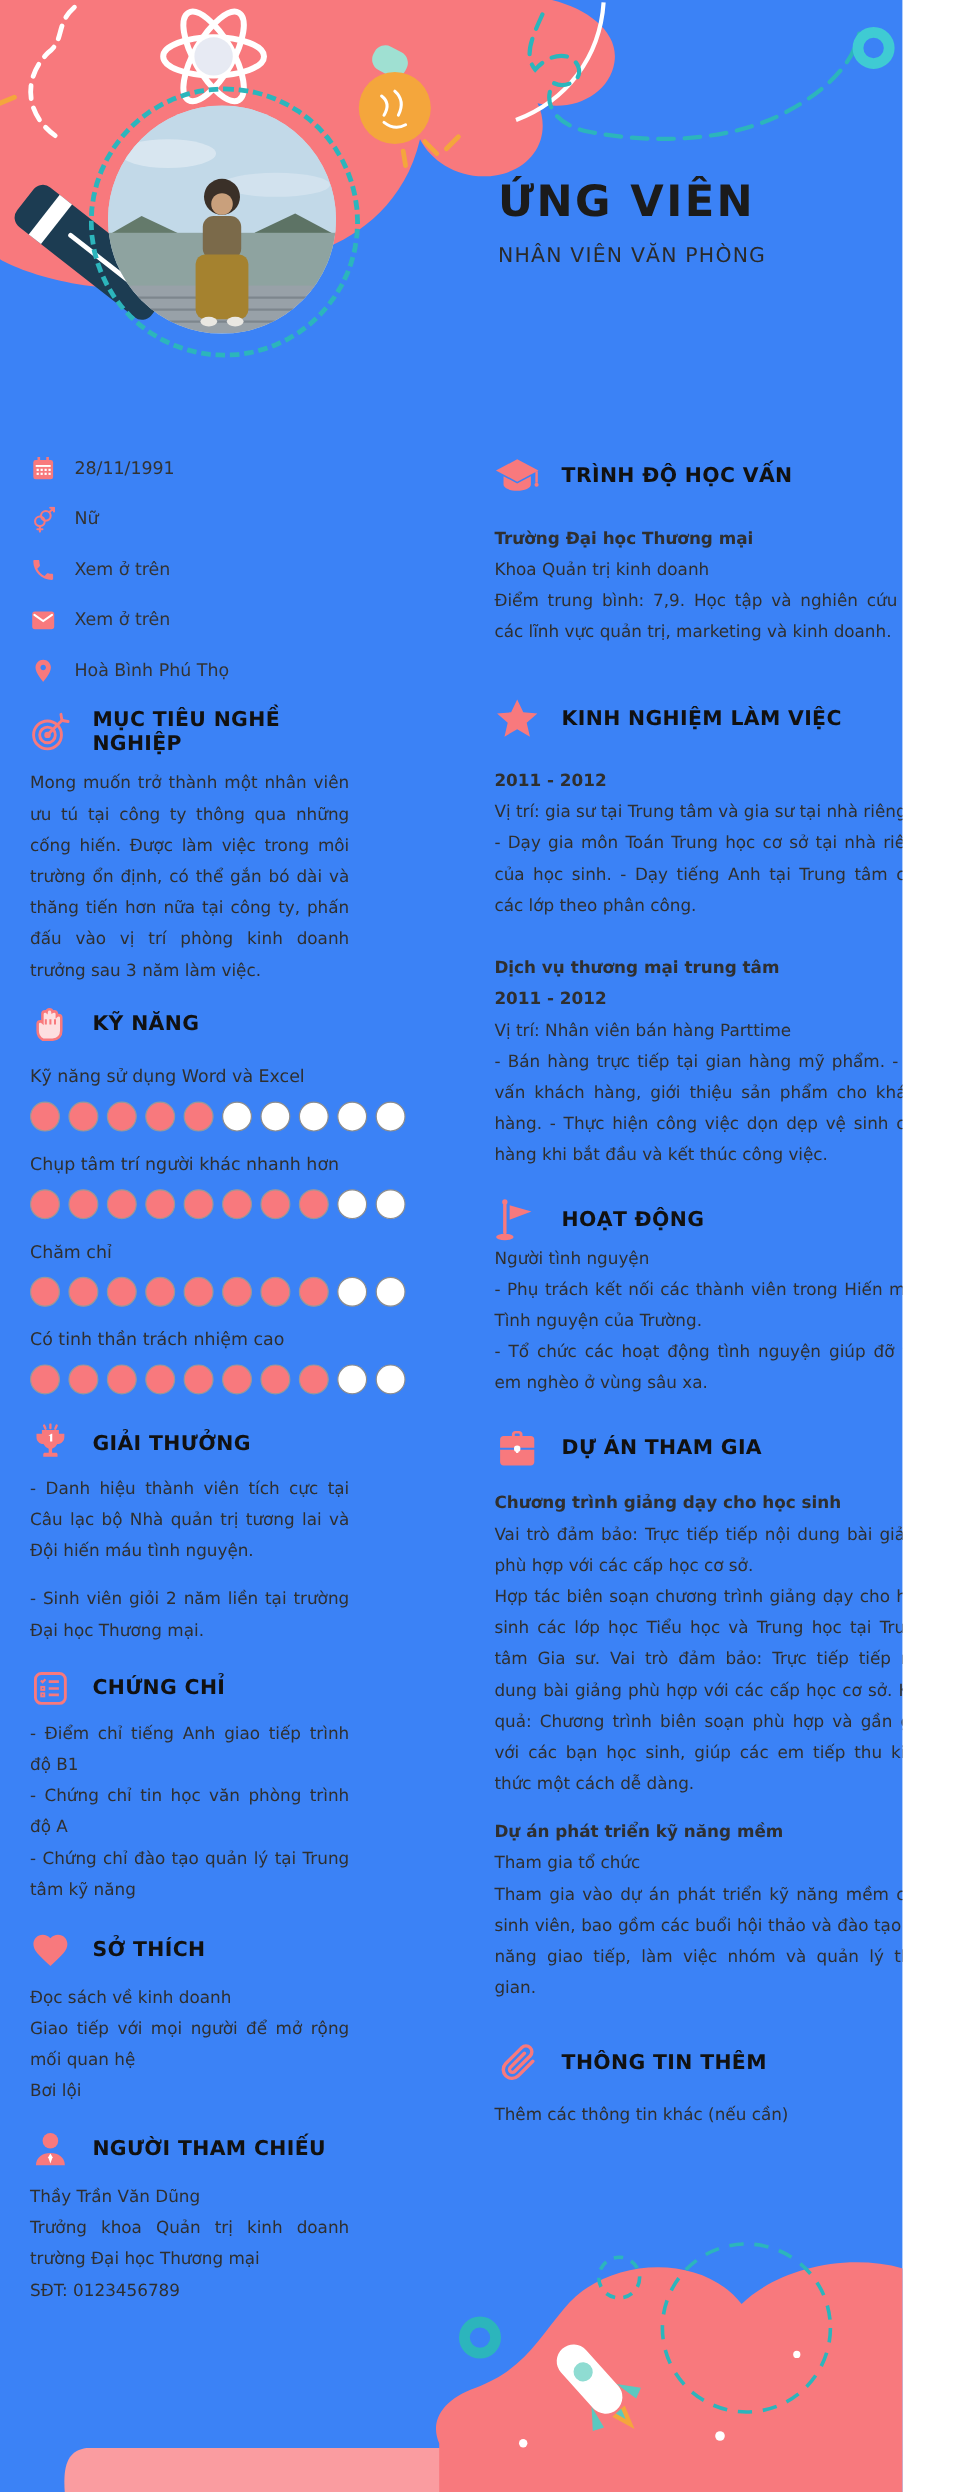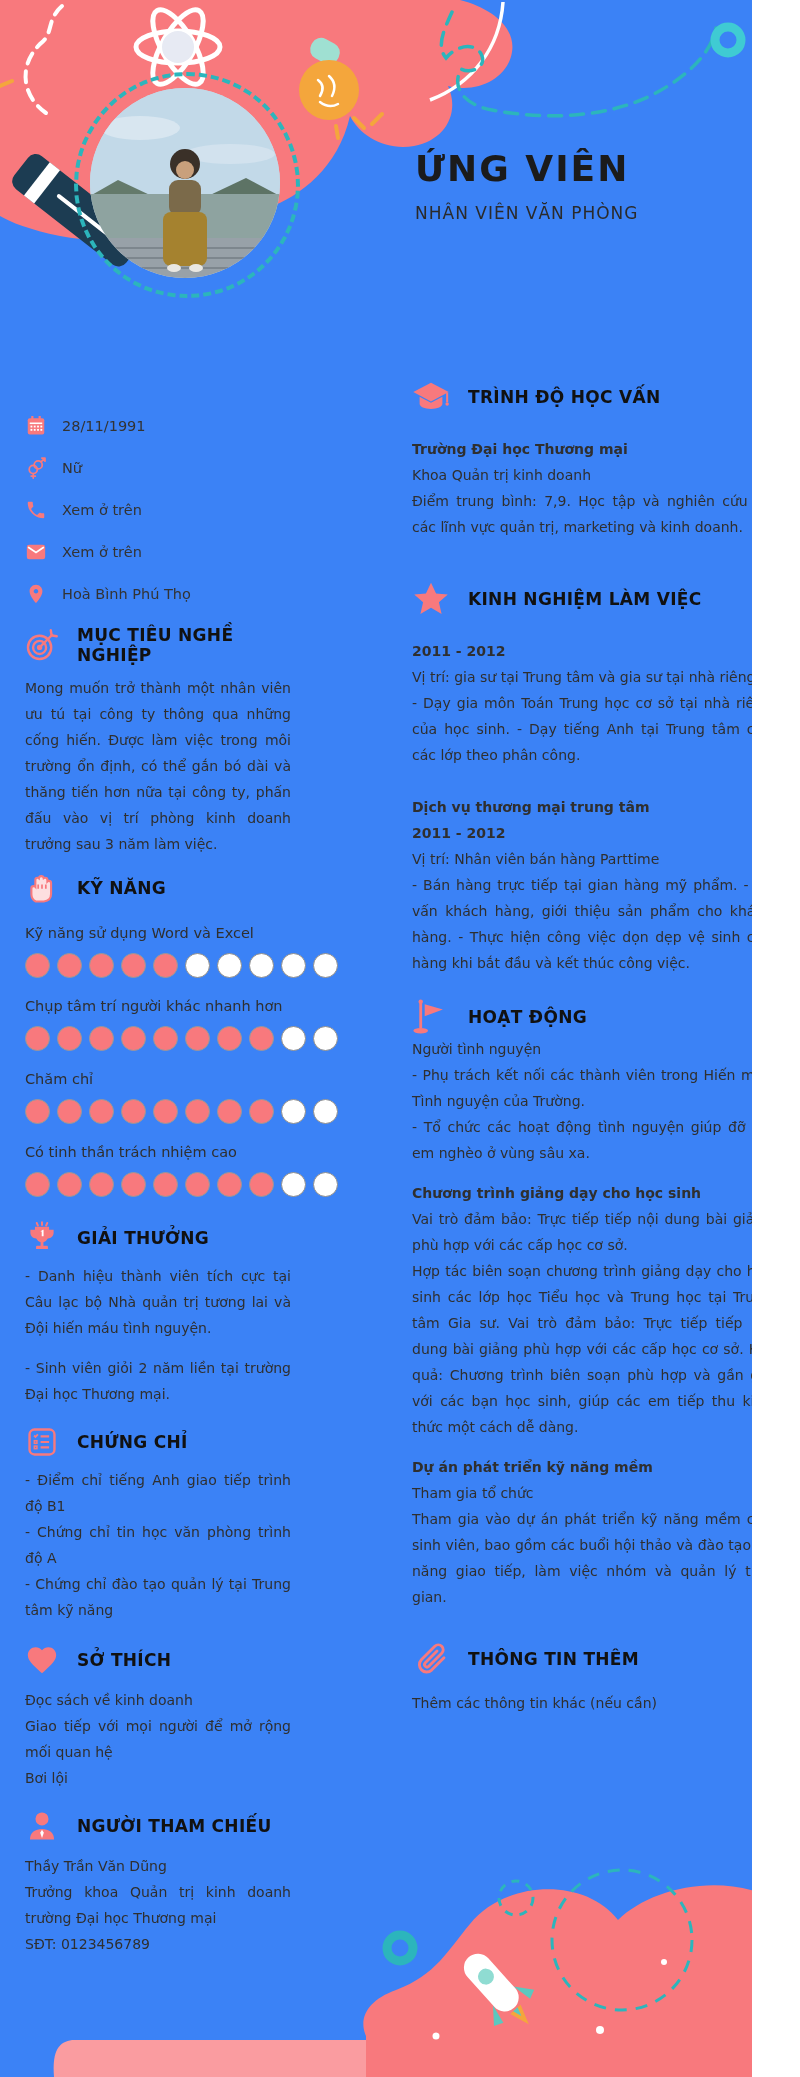--- a/index.html
+++ b/index.html
@@ -6,21 +6,21 @@
   .page{position:relative;width:752px;height:2077px;background:#3b82f6;overflow:hidden;
         font-family:"DejaVu Sans","Liberation Sans",sans-serif;color:#2f2f2f;}
   svg{display:block;}
   
   .photo-ring{position:absolute;left:74px;top:72px;width:218px;height:218px;border:4px dashed #2cb5bc;border-radius:50%;}
   .photo{position:absolute;left:90px;top:88px;width:190px;height:190px;border-radius:50%;overflow:hidden;background:#c8dbe8;}
   .headline{position:absolute;left:415px;top:148px;}
   .headline h1{margin:0;font-size:36px;font-weight:800;letter-spacing:2px;color:#1b1b1b;}
   .headline p{margin:14px 0 0 0;font-size:17px;letter-spacing:1px;color:#2a2a2a;}
   
-  .left-col{position:absolute;left:25px;top:380px;width:266px;margin-top:35px;}
+  .left-col{position:absolute;left:25px;top:380px;width:266px;}
   .right-col{position:absolute;left:412px;top:378px;width:360px;}
   .info-row{display:flex;align-items:center;gap:15px;height:22px;margin-bottom:20px;}
   .info-row .ic{width:22px;height:22px;flex:0 0 22px;}
   .info-row .val{font-size:14.5px;color:#333;}
   .sec-head{display:flex;align-items:center;gap:18px;}
   .sec-head .ic{width:34px;height:34px;flex:0 0 34px;}
   .right-col .sec-head .ic{width:38px;height:38px;flex:0 0 38px;}
   .sec-head h2{margin:0;font-size:17px;font-weight:700;letter-spacing:.3px;color:#111;}
   .para{font-size:14px;line-height:26px;text-align:justify;color:#2f2f2f;}
   .bold{font-weight:700;color:#1d1d1d;}
@@ -314,20 +314,28 @@
           <rect x="4.6" y="2.8" width="1.8" height="16.6" rx=".9" fill="#f8797d"></rect>
           <path fill="#f8797d" d="M8 4l11.5 3.3L8 11.6z"></path>
           <ellipse cx="5.5" cy="20.7" rx="4.6" ry="1.7" fill="#f8797d"></ellipse>
         </svg>
       <h2>HOẠT ĐỘNG</h2>
     </div>
     <div class="line">Người tình nguyện</div>
     <p class="para" style="margin:0">- Phụ trách kết nối các thành viên trong Hiến máu Tình nguyện của Trường.</p>
     <p class="para" style="margin:0">- Tổ chức các hoạt động tình nguyện giúp đỡ trẻ em nghèo ở vùng sâu xa.</p>
 
+    <div class="sec-head mt22">
+      <svg class="ic" viewBox="0 0 24 24">
+          <path fill="#f8797d" d="M9.2 5.5v-.9c0-1 .8-1.8 1.8-1.8h2c1 0 1.8.8 1.8 1.8v.9h4.4c1 0 1.8.8 1.8 1.8v4.4H3V7.3c0-1 .8-1.8 1.8-1.8h4.4zm1.5 0h2.6v-.9a.5.5 0 0 0-.5-.5h-1.6a.5.5 0 0 0-.5.5v.9zM3 12.7h18v6.5c0 1-.8 1.8-1.8 1.8H4.8c-1 0-1.8-.8-1.8-1.8v-6.5z"></path>
+          <circle cx="12" cy="12.2" r="1.7" fill="#ffffff"></circle>
+          <rect x="11.4" y="12.2" width="1.2" height="2.2" fill="#ffffff"></rect>
+        </svg>
+      <h2>DỰ ÁN THAM GIA</h2>
+    </div>
     <div class="mt14">
       <div class="line bold">Chương trình giảng dạy cho học sinh</div>
       <p class="para" style="margin:0">Vai trò đảm bảo: Trực tiếp tiếp nội dung bài giảng phù hợp với các cấp học cơ sở.</p>
       <p class="para" style="margin:0">Hợp tác biên soạn chương trình giảng dạy cho học sinh các lớp học Tiểu học và Trung học tại Trung tâm Gia sư. Vai trò đảm bảo: Trực tiếp tiếp nội dung bài giảng phù hợp với các cấp học cơ sở. Kết quả: Chương trình biên soạn phù hợp và gần gũi với các bạn học sinh, giúp các em tiếp thu kiến thức một cách dễ dàng.</p>
     </div>
     <div class="mt14">
       <div class="line bold">Dự án phát triển kỹ năng mềm</div>
       <div class="line">Tham gia tổ chức</div>
       <p class="para" style="margin:0">Tham gia vào dự án phát triển kỹ năng mềm cho sinh viên, bao gồm các buổi hội thảo và đào tạo kỹ năng giao tiếp, làm việc nhóm và quản lý thời gian.</p>
     </div>

